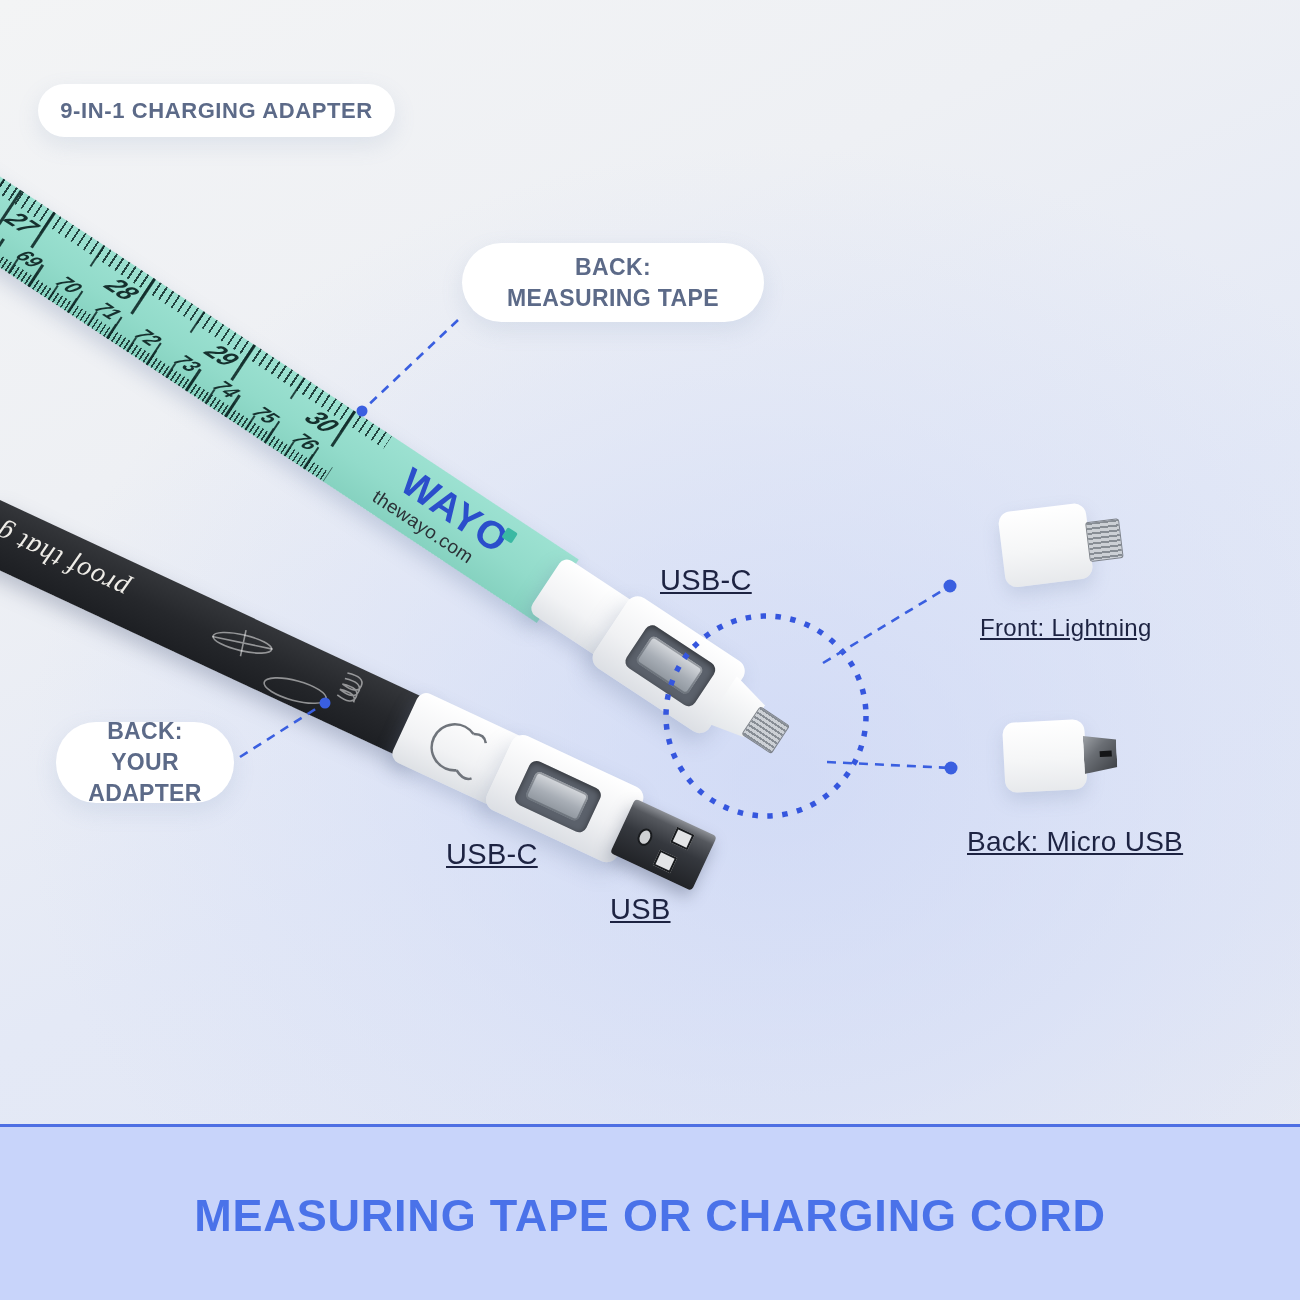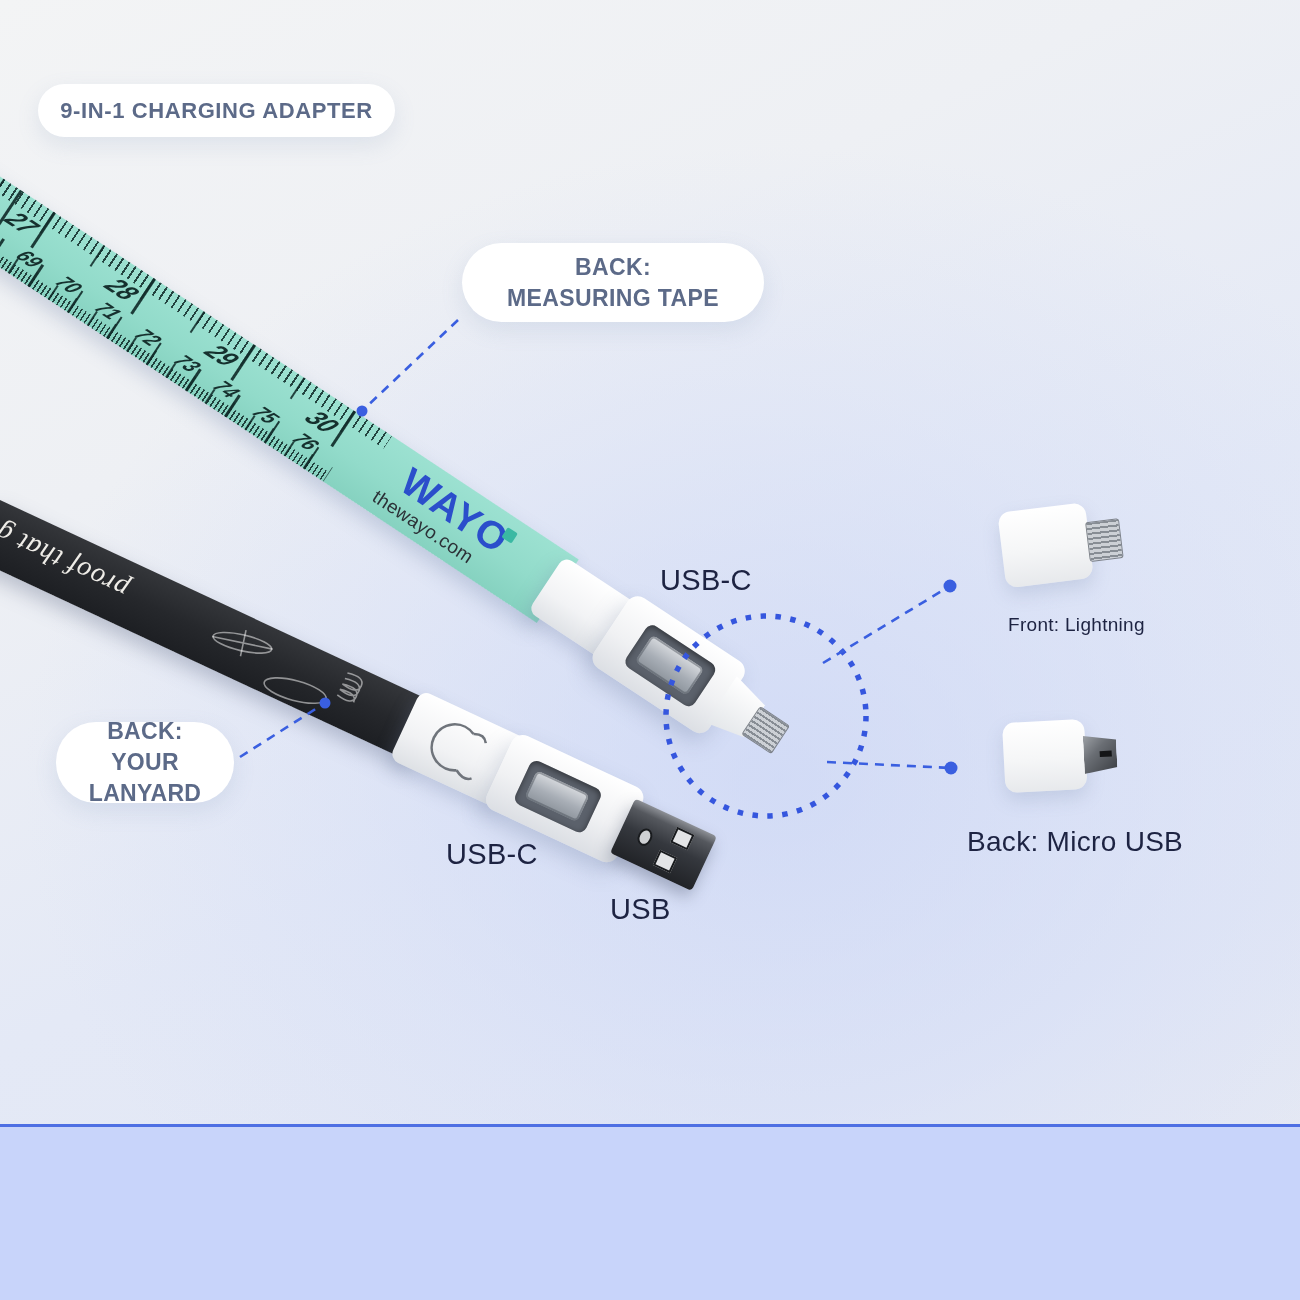--- a/index.html
+++ b/index.html
@@ -10,25 +10,25 @@
 
   
   .pill{position:absolute;background:#ffffff;border-radius:40px;display:flex;flex-direction:column;
     align-items:center;justify-content:center;color:#5c6a88;font-weight:700;
     box-shadow:0 8px 22px rgba(120,140,180,.16);text-align:center;}
   .badge{left:38px;top:84px;width:357px;height:53px;font-size:22px;letter-spacing:.6px;}
   .pill-back{left:462px;top:243px;width:302px;height:79px;font-size:23px;line-height:31px;letter-spacing:.4px;}
   .pill-front{left:56px;top:722px;width:178px;height:81px;font-size:23px;line-height:31px;letter-spacing:.3px;}
 
   
-  .lbl{position:absolute;color:#1d2342;font-size:29px;font-weight:400;letter-spacing:.3px;}
+  .lbl{position:absolute;color:#1d2342;font-size:29px;font-weight:400;letter-spacing:.3px;text-decoration:underline;}
   .lbl-usbc-top{left:660px;top:564px;}
   .lbl-usbc-bot{left:446px;top:838px;}
   .lbl-usb{left:610px;top:893px;}
-  .lbl-lightning{left:980px;top:614px;font-size:19px;margin-left:28px;}
+  .lbl-lightning{left:980px;top:614px;font-size:24px;}
   .lbl-micro{left:967px;top:826px;font-size:28px;}
 
   
   .tape-group{position:absolute;left:-40px;top:150px;width:1010px;height:92px;
     transform:rotate(33.5deg);transform-origin:0 0;}
   .tape-band{position:absolute;left:0;top:0;width:742px;height:76px;
     background:linear-gradient(180deg,#9ce1d1 0%,#92dbca 55%,#86d2c0 100%);
     box-shadow:0 9px 20px rgba(110,130,165,.30);}
   .t-ticks{position:absolute;left:0;}
   .t-in-fine{top:0;height:15px;width:518px;background:repeating-linear-gradient(90deg,rgba(18,45,43,.88) 0 1.8px,transparent 1.8px 7.5px);}
@@ -193,25 +193,26 @@
     <div class="tip-micro"></div>
   </div>
 
   <div class="pill badge">9-IN-1 CHARGING ADAPTER</div>
   <div class="pill pill-back">
     <div>BACK:</div>
     <div>MEASURING TAPE</div>
   </div>
   <div class="pill pill-front">
     <div>BACK:</div>
-    <div>YOUR LANYARD</div>
+    <div>YOUR ADAPTER</div>
   </div>
 
   <div class="lbl lbl-usbc-top">USB-C</div>
   <div class="lbl lbl-usbc-bot">USB-C</div>
   <div class="lbl lbl-usb">USB</div>
   <div class="lbl lbl-lightning">Front: Lightning</div>
   <div class="lbl lbl-micro">Back: Micro USB</div>
 
   <div class="banner">
+    <div>MEASURING TAPE OR CHARGING CORD</div>
   </div>
 
 </div>
 
 </body></html>

